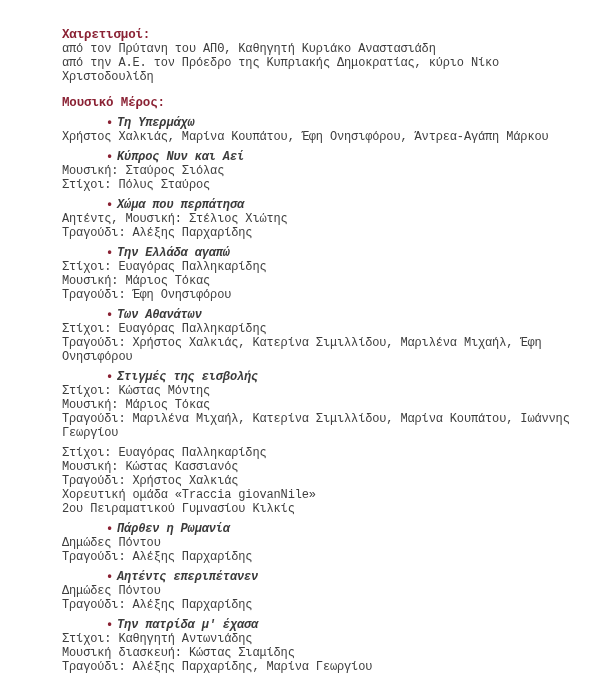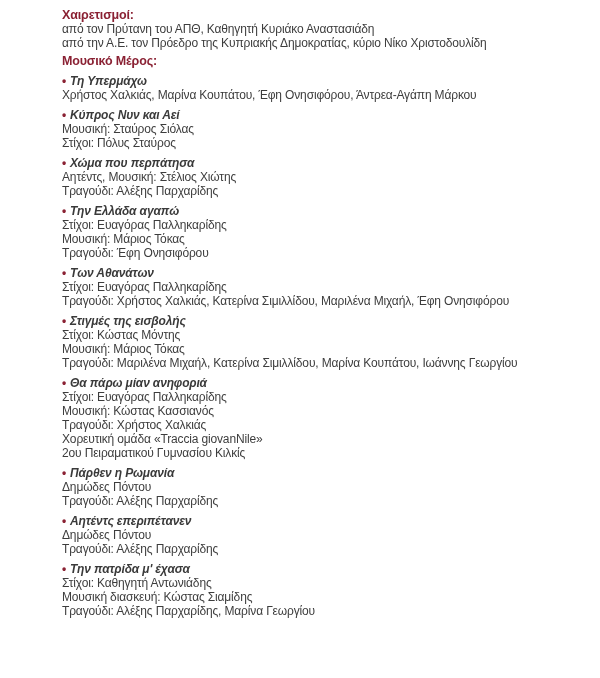--- a/index.html
+++ b/index.html
@@ -11,46 +11,48 @@
     width: 600px;
     height: 678px;
     overflow: hidden;
     font-family: "Liberation Sans", sans-serif;
     -webkit-font-smoothing: antialiased;
   }
   .doc {
     box-sizing: border-box;
     width: 600px;
     height: 592px;
-    padding: 8px 30px 0 62px;
+    padding: 28px 30px 0 62px;
     color: #3d3d3d;
     font-size: 12px;
     line-height: 14px;
     letter-spacing: -0.15px;
+    font-family: Liberation Mono, monospace;
   }
   .section-heading {
     color: #8a2133;
     font-weight: bold;
     font-size: 12.5px;
     line-height: 14px;
   }
   .greeting-line {
     line-height: 14px;
   }
   .music-heading {
-    margin-top: 4px;
+    margin-top: 12px;
   }
   .song {
     margin-top: 6px;
   }
   .song-title {
     font-weight: bold;
     font-style: italic;
     color: #3a3a3a;
     line-height: 14px;
+    margin-left: 44px;
   }
   .bullet {
     font-style: normal;
     color: #8a2133;
     margin-right: 4px;
     font-weight: bold;
   }
   .song-line {
     line-height: 14px;
   }
@@ -124,23 +126,20 @@
       <span class="bullet">•</span><span class="song-title-text">Στιγμές της εισβολής</span>
     </div>
     <div class="song-details">
           <div class="song-line">Στίχοι: Κώστας Μόντης</div>
           <div class="song-line">Μουσική: Μάριος Τόκας</div>
           <div class="song-line">Τραγούδι: Μαριλένα Μιχαήλ, Κατερίνα Σιμιλλίδου, Μαρίνα Κουπάτου, Ιωάννης Γεωργίου</div>
         </div>
   </div>
 
   <div class="song">
-    <div class="song-title">
-      <span class="bullet">•</span><span class="song-title-text">Θα πάρω μίαν ανηφοριά</span>
-    </div>
     <div class="song-details">
           <div class="song-line">Στίχοι: Ευαγόρας Παλληκαρίδης</div>
           <div class="song-line">Μουσική: Κώστας Κασσιανός</div>
           <div class="song-line">Τραγούδι: Χρήστος Χαλκιάς</div>
           <div class="song-line">Χορευτική ομάδα «Traccia giovanNile»</div>
           <div class="song-line">2ου Πειραματικού Γυμνασίου Κιλκίς</div>
         </div>
   </div>
 
   <div class="song">

